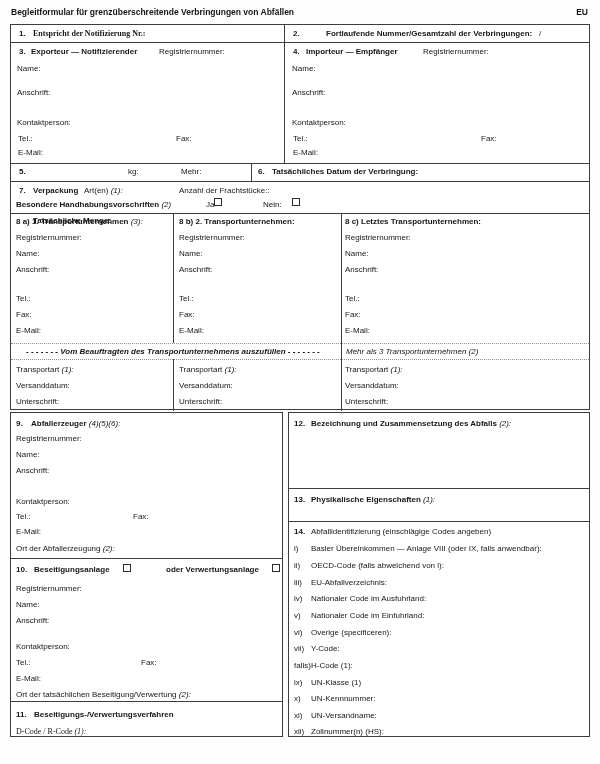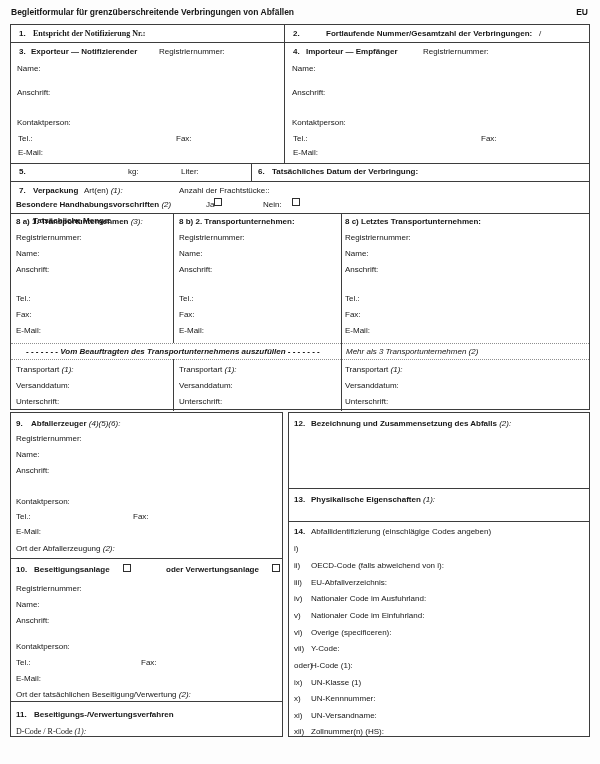--- a/index.html
+++ b/index.html
@@ -66,21 +66,21 @@
     <div class="lbl" style="left:281px; top:39px;">Name:</div>
     <div class="lbl" style="left:281px; top:63px;">Anschrift:</div>
     <div class="lbl" style="left:281px; top:93px;">Kontaktperson:</div>
     <div class="lbl" style="left:282px; top:109px;">Tel.:</div>
     <div class="lbl" style="left:470px; top:109px;">Fax:</div>
     <div class="lbl" style="left:282px; top:123px;">E-Mail:</div>
 
     <div class="lbl b" style="left:8px; top:142px;">5.</div>
     <div class="lbl b" style="left:22px; top:151px;margin-top:40px;">Tatsächliche Menge:</div>
     <div class="lbl" style="left:117px; top:142px;">kg:</div>
-    <div class="lbl" style="left:170px; top:142px;">Liter:</div>
+    <div class="lbl" style="left:170px; top:142px;">Mehr:</div>
     <div class="lbl b" style="left:247px; top:142px;">6.</div>
     <div class="lbl b" style="left:261px; top:142px;">Tatsächliches Datum der Verbringung:</div>
 
     <div class="lbl b" style="left:8px; top:161px;">7.</div>
     <div class="lbl b" style="left:22px; top:161px;">Verpackung</div>
     <div class="lbl" style="left:73px; top:161px;"><span>Art(en)</span> <span class="i">(1):</span></div>
     <div class="lbl" style="left:168px; top:161px;">Anzahl der Frachtstücke::</div>
     <div class="lbl" style="left:5px; top:175px;"><span class="b">Besondere Handhabungsvorschriften</span> <span class="i">(2)</span></div>
     <div class="lbl" style="left:187px; top:175px;margin-left:8px;">Ja</div>
     <div class="cb" style="left:203px; top:173px;"></div>
@@ -172,33 +172,34 @@
     <div class="lbl b" style="left:5px; top:6px;">12.</div>
     <div class="lbl" style="left:22px; top:6px;"><span class="b">Bezeichnung und Zusammensetzung des Abfalls</span> <span class="i">(2):</span></div>
 
     <div class="lbl b" style="left:5px; top:82px;">13.</div>
     <div class="lbl" style="left:22px; top:82px;"><span class="b">Physikalische Eigenschaften</span> <span class="i">(1):</span></div>
 
     <div class="lbl b" style="left:5px; top:114px;">14.</div>
     <div class="lbl" style="left:22px; top:114px;">Abfallidentifizierung (einschlägige Codes angeben)</div>
 
     <div class="lbl" style="left:5px; top:131px;">i)</div>
+    <div class="lbl" style="left:22px; top:131px;">Basler Übereinkommen — Anlage VIII (oder IX, falls anwendbar):</div>
     <div class="lbl" style="left:5px; top:148px;">ii)</div>
     <div class="lbl" style="left:22px; top:148px;">OECD-Code (falls abweichend von i):</div>
     <div class="lbl" style="left:5px; top:165px;">iii)</div>
     <div class="lbl" style="left:22px; top:165px;">EU-Abfallverzeichnis:</div>
     <div class="lbl" style="left:5px; top:181px;">iv)</div>
     <div class="lbl" style="left:22px; top:181px;text-align:center;">Nationaler Code im Ausfuhrland:</div>
     <div class="lbl" style="left:5px; top:198px;">v)</div>
     <div class="lbl" style="left:22px; top:198px;">Nationaler Code im Einfuhrland:</div>
     <div class="lbl" style="left:5px; top:215px;">vi)</div>
     <div class="lbl" style="left:22px; top:215px;">Overige (specificeren):</div>
     <div class="lbl" style="left:5px; top:231px;">vii)</div>
     <div class="lbl" style="left:22px; top:231px;">Y-Code:</div>
-    <div class="lbl" style="left:5px; top:248px;">oder)</div>
+    <div class="lbl" style="left:5px; top:248px;">falls)</div>
     <div class="lbl" style="left:22px; top:248px;">H-Code (1):</div>
     <div class="lbl" style="left:5px; top:265px;">ix)</div>
     <div class="lbl" style="left:22px; top:265px;">UN-Klasse (1)</div>
     <div class="lbl" style="left:5px; top:281px;">x)</div>
     <div class="lbl" style="left:22px; top:281px;">UN-Kennnummer:</div>
     <div class="lbl" style="left:5px; top:298px;">xi)</div>
     <div class="lbl" style="left:22px; top:298px;">UN-Versandname:</div>
     <div class="lbl" style="left:5px; top:314px;">xii)</div>
     <div class="lbl" style="left:22px; top:314px;">Zollnummer(n) (HS):</div>
   </div>

